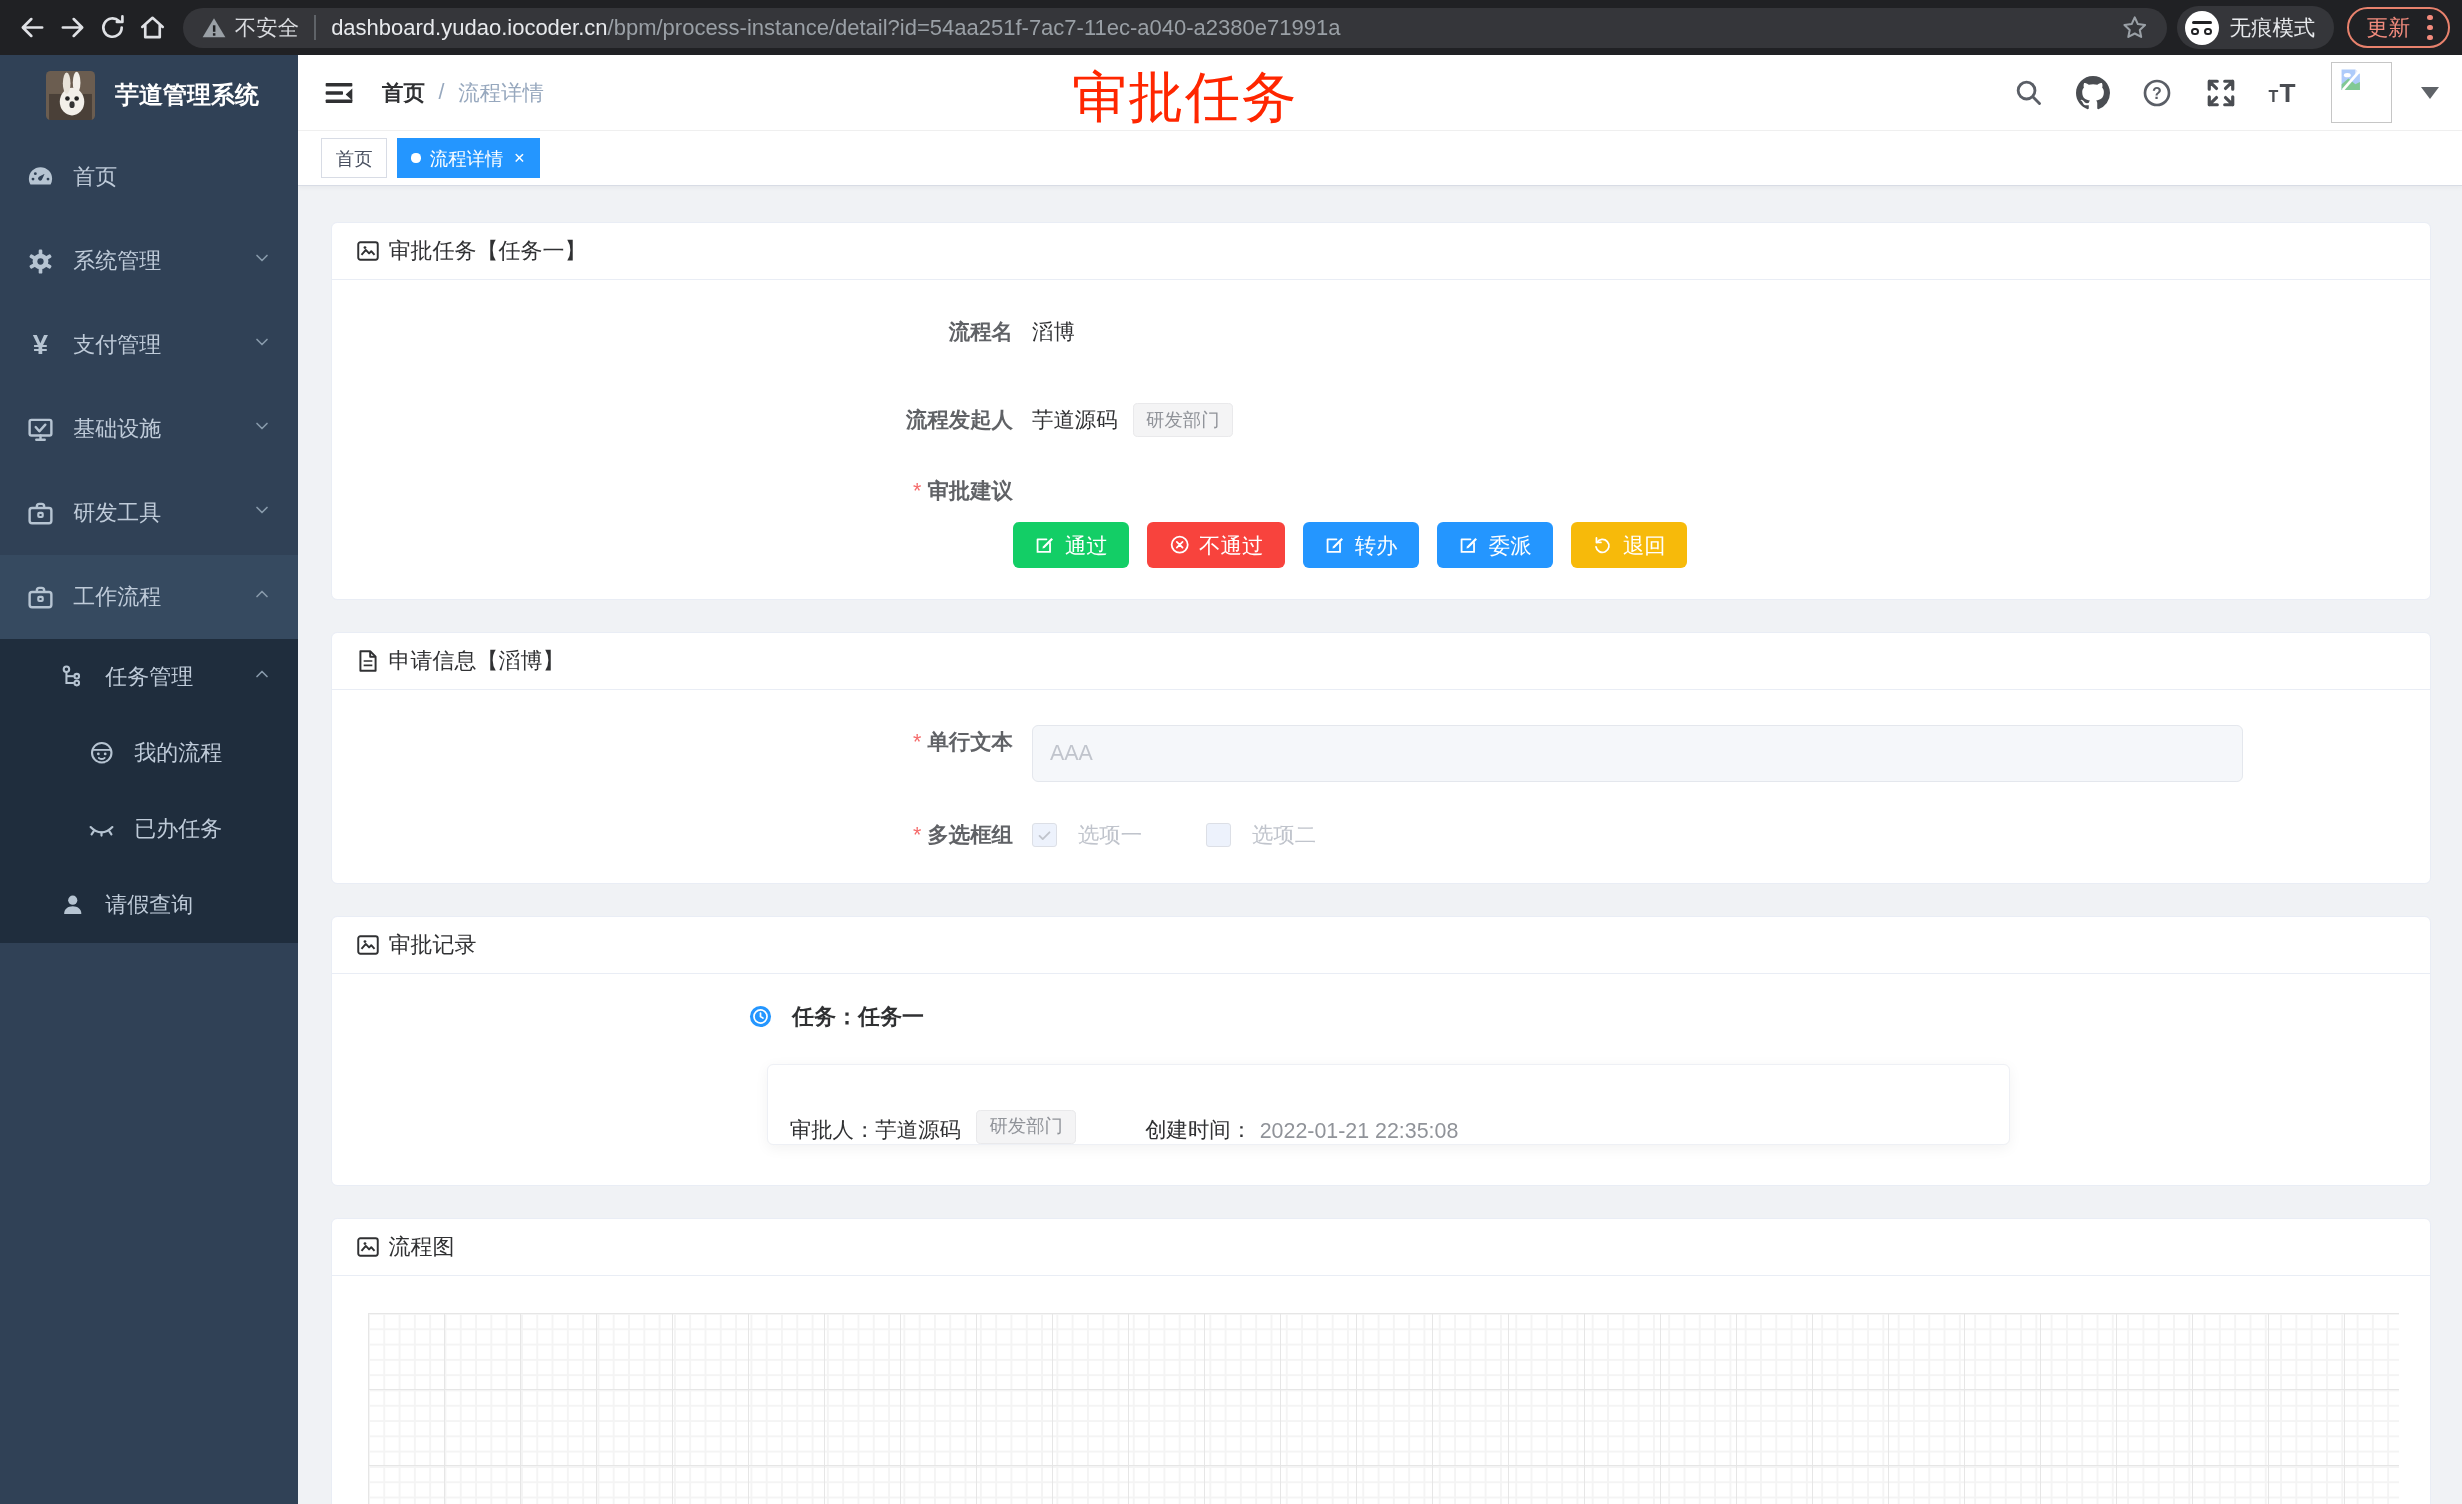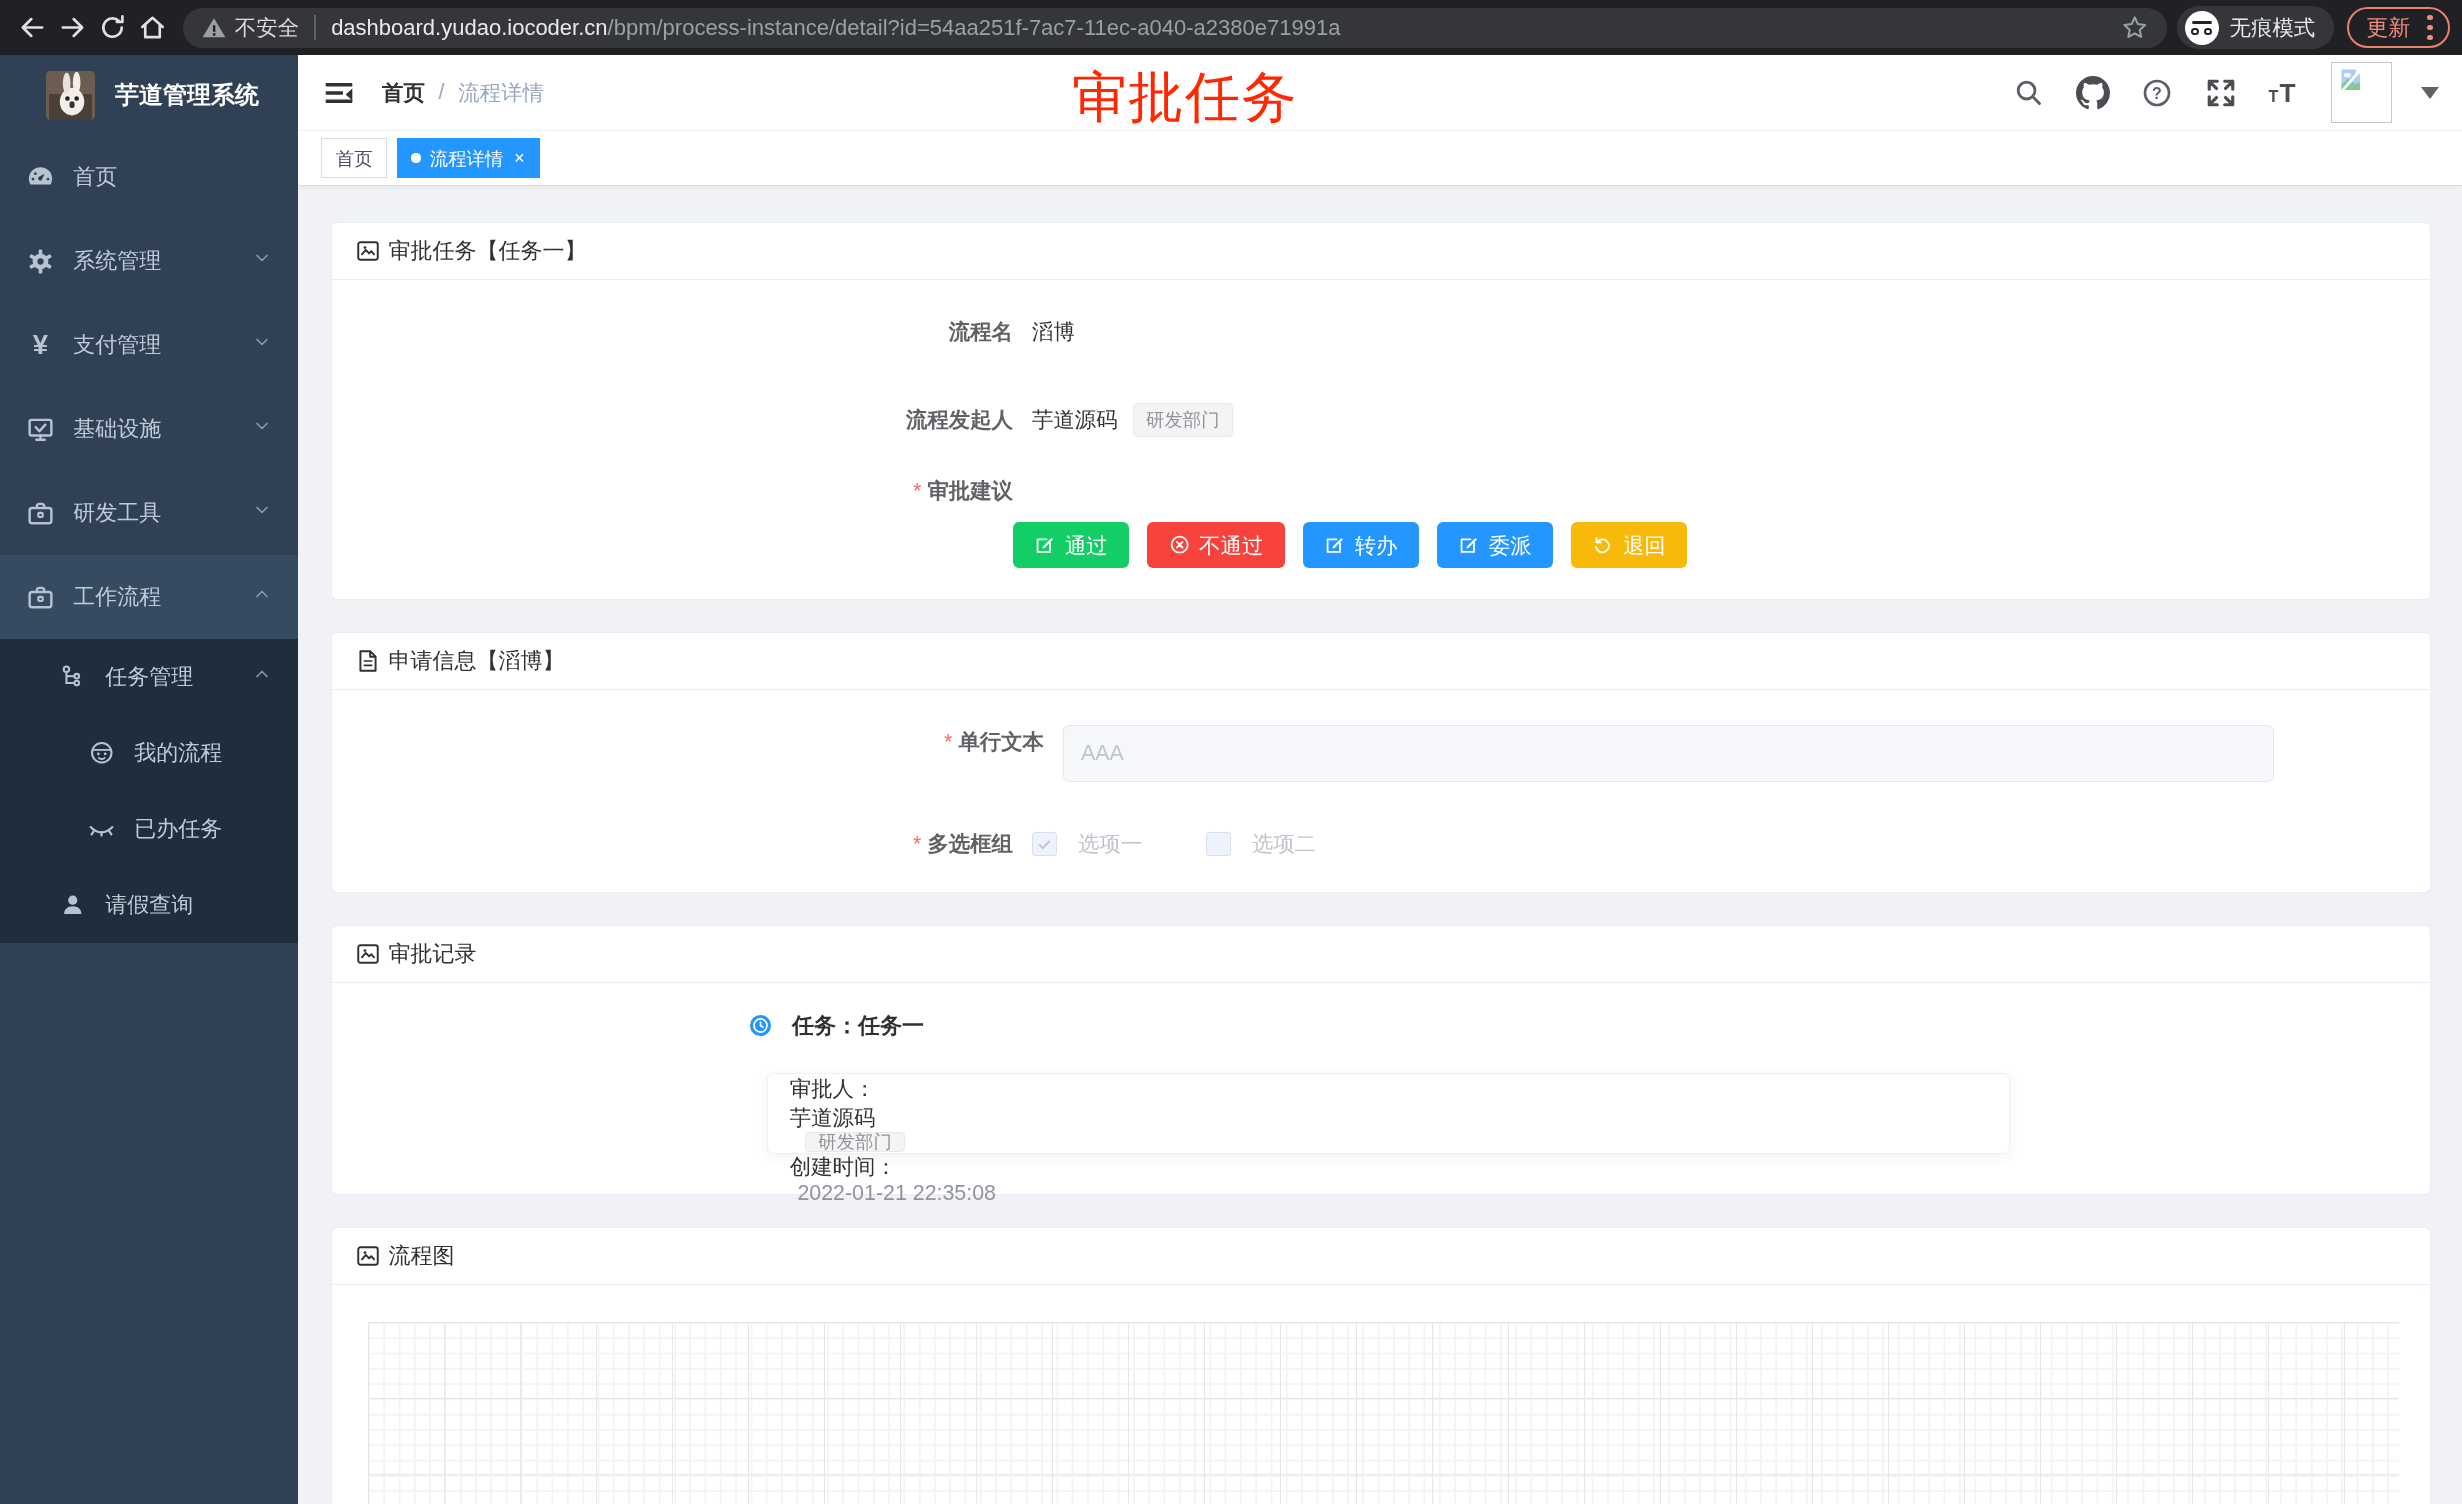--- a/index.html
+++ b/index.html
@@ -95,22 +95,22 @@
     font-size:21.4px; color:#c0c4cc; padding:0 17px; cursor:not-allowed; font-family:inherit; }
   .cb-group { display:flex; align-items:center; gap:64px; }
   .cb-item { display:flex; align-items:center; cursor:not-allowed; }
   .cb-box { width:24.5px; height:24.5px; border:1.5px solid #dcdfe6; border-radius:3.1px; background:#edf2fc;
     display:flex; align-items:center; justify-content:center; }
   .cb-label { margin-left:21.4px; font-size:21.4px; color:#c0c4cc; }
 
   .timeline { padding-left:417px; }
   .task-row { display:flex; align-items:center; gap:20px; font-size:22px; font-weight:bold; color:#303133; }
   .record-box { margin:32px 0 6.1px 18.4px; width:1243px; height:81px; background:#fff; border:1.5px solid #eef0f5;
-    border-radius:6.1px; box-shadow:0 3.1px 13.8px rgba(0,0,0,.05); display:flex; align-items:flex-start; padding:0 21.4px;
-    font-size:21.4px; color:#303133;flex-direction:column; }
+    border-radius:6.1px; box-shadow:0 3.1px 13.8px rgba(0,0,0,.05); display:flex; align-items:flex-end; padding:0 21.4px;
+    font-size:21.4px; color:#303133; }
   .rec-gap { width:69px; }
   .rec-time { color:#909399; margin-left:7.6px; }
 
   .bpmn-canvas { margin:37px 31px 0 36px; height:306px; background-color:#fff;
     background-image:
       linear-gradient(#e6e6e6 1.5px, transparent 1.5px),
       linear-gradient(90deg, #e6e6e6 1.5px, transparent 1.5px),
       linear-gradient(#f4f4f4 1.5px, transparent 1.5px),
       linear-gradient(90deg, #f4f4f4 1.5px, transparent 1.5px);
     background-size:76px 76px, 76px 76px, 15.3px 15.3px, 15.3px 15.3px; cursor:grab; }
@@ -481,21 +481,21 @@
       <div class="card">
         <div class="card-header">
           <svg width="26" height="26" viewBox="0 0 24 24">
               <path d="M5 3h9l5 5v13H5z" stroke="#303133" stroke-width="1.8" fill="none" stroke-linejoin="round"></path>
               <path d="M14 3v5h5" stroke="#303133" stroke-width="1.8" fill="none" stroke-linejoin="round"></path>
               <path d="M8 12h8M8 16h8" stroke="#303133" stroke-width="1.6"></path>
             </svg>
           <span>申请信息【滔博】</span>
         </div>
         <div class="card-body">
-          <div class="frow" style="margin-bottom:45px;padding-left:31px;">
+          <div class="frow" style="margin-bottom:36px;">
             <div class="flabel"><span class="req">*</span><span>单行文本</span></div>
             <div class="fvalue">
               <input class="dinput" disabled="" value="AAA" style="">
             </div>
           </div>
           <div class="frow">
             <div class="flabel"><span class="req">*</span><span>多选框组</span></div>
             <div class="fvalue">
               <div class="cb-group">
                 <span class="cb-item">

